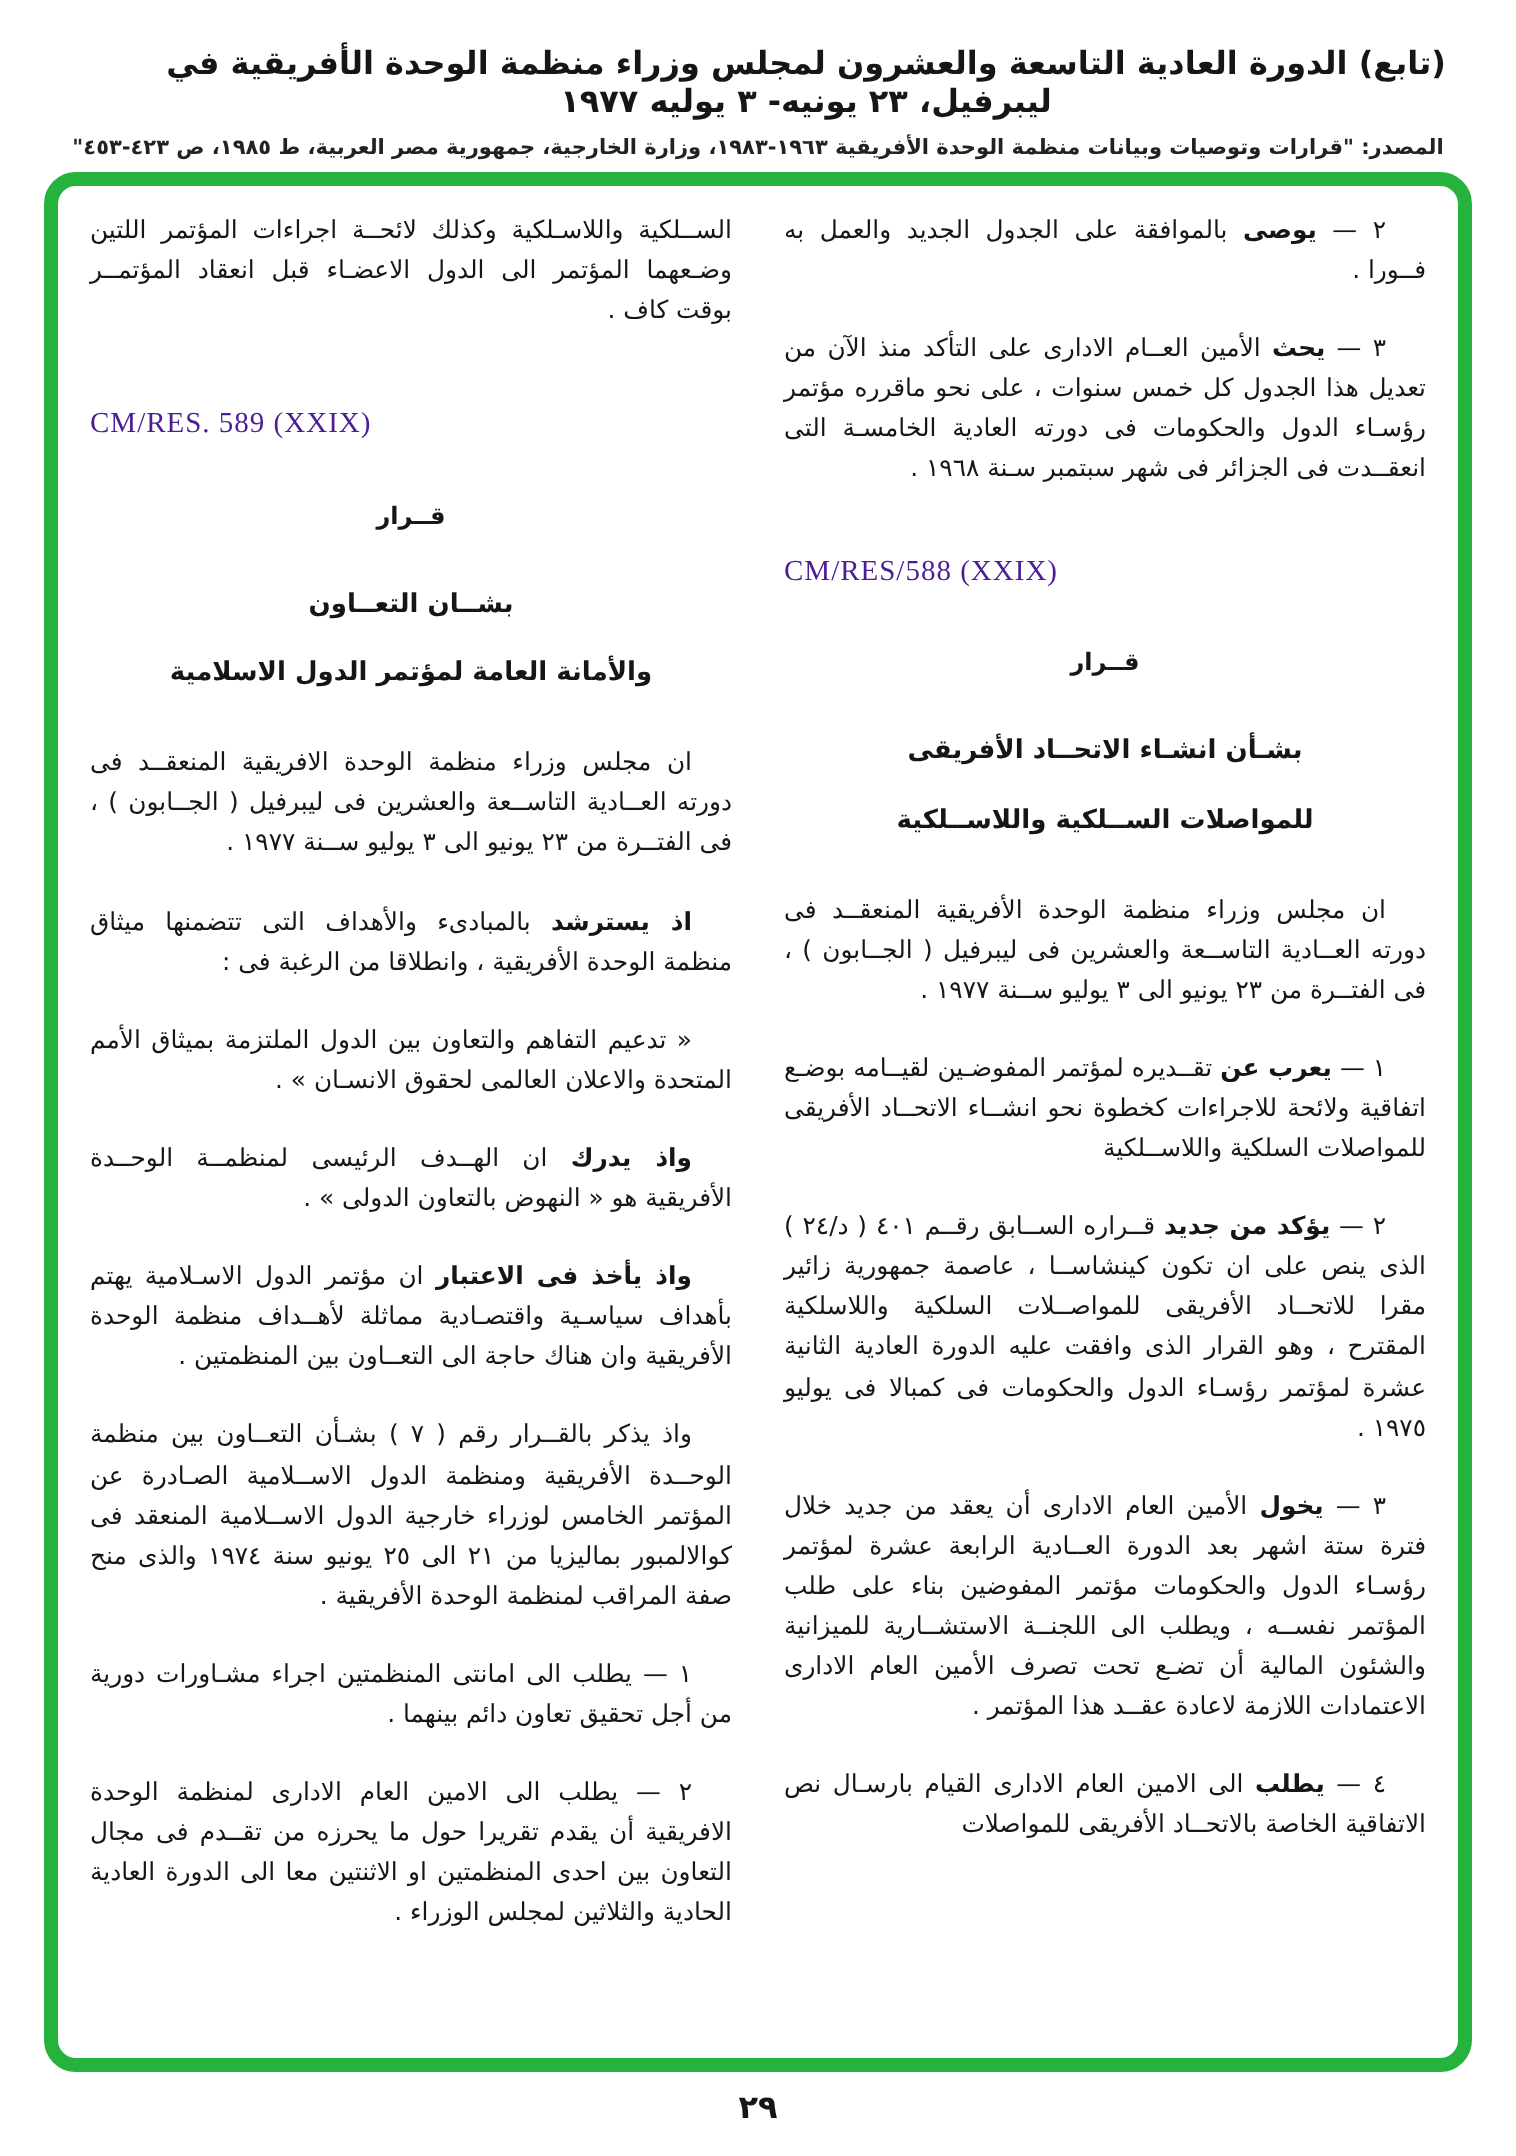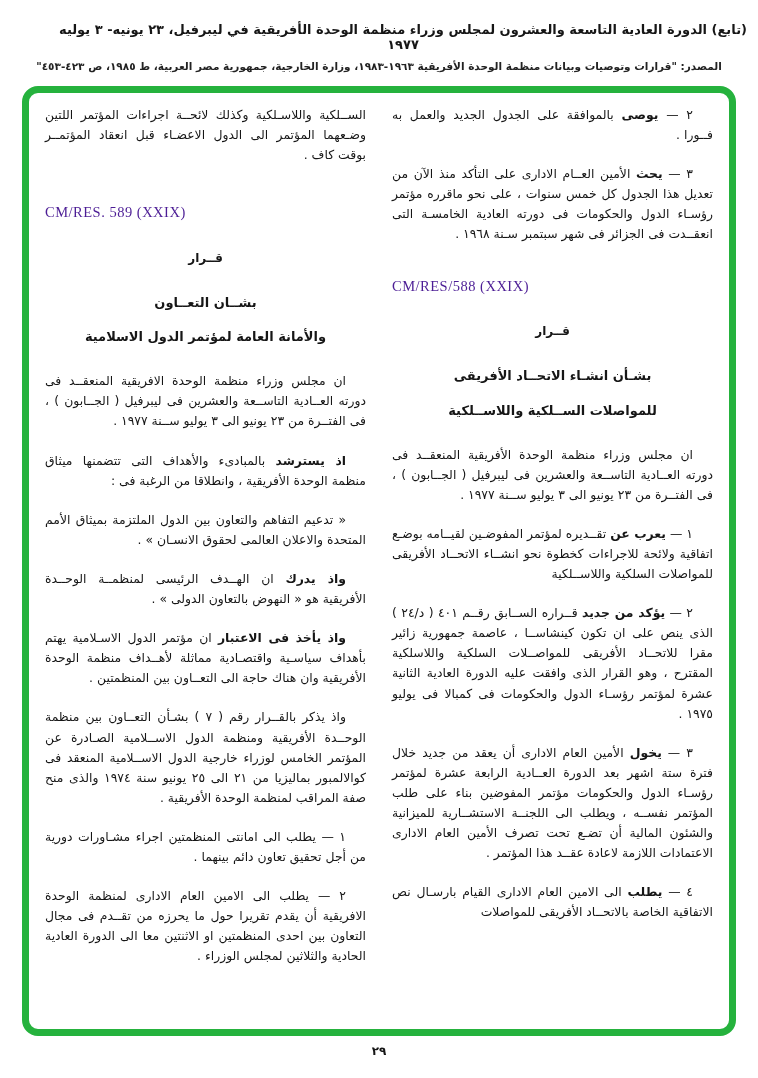--- a/index.html
+++ b/index.html
@@ -4,21 +4,21 @@
 <style>
   html,body{margin:0;padding:0;}
   body{
     width:758px;height:1078px;position:relative;background:#ffffff;
     font-family:"DejaVu Sans",sans-serif;color:#161616;
     -webkit-font-smoothing:antialiased;
   }
   .page-header{
     direction:rtl;text-align:center;padding-top:22px;
   }
-  .header-line1{font-size:13px;font-weight:bold;letter-spacing:-0.2px;padding-left:48px;}
+  .header-line1{font-size:16px;font-weight:bold;letter-spacing:-0.2px;padding-left:48px;}
   .header-line2{font-size:10.5px;font-weight:bold;margin-top:8px;color:#222;}
   .green-frame{
     position:absolute;left:22px;top:86px;width:714px;height:950px;
     box-sizing:border-box;border:7px solid #25b23d;border-radius:16px;
     background:#fff;padding:12px 16px;overflow:hidden;
   }
   .cols{
     display:flex;direction:rtl;gap:26px;height:100%;
   }
   .col{
@@ -40,21 +40,21 @@
     text-align:center;font-weight:bold;font-size:12px;
     margin:24px 0 24px;text-indent:0;
   }
   .heading-sub{
     text-align:center;font-weight:bold;font-size:13px;
     margin:0 0 13px;text-indent:0;
   }
   .heading-sub.last{margin-bottom:24px;}
   .page-number{
     position:absolute;left:0;right:0;top:1044px;text-align:center;
-    font-size:12px;font-weight:bold;direction:rtl;
+    font-size:16px;font-weight:bold;direction:rtl;
   }
 </style>
 </head>
 <body>
 
 <header class="page-header">
   <div class="header-line1">(تابع) الدورة العادية التاسعة والعشرون لمجلس وزراء منظمة الوحدة الأفريقية في ليبرفيل، ٢٣ يونيه- ٣ يوليه ١٩٧٧</div>
   <div class="header-line2">المصدر: "قرارات وتوصيات وبيانات منظمة الوحدة الأفريقية ١٩٦٣-١٩٨٣، وزارة الخارجية، جمهورية مصر العربية، ط ١٩٨٥، ص ٤٢٣-٤٥٣"</div>
 </header>
 

